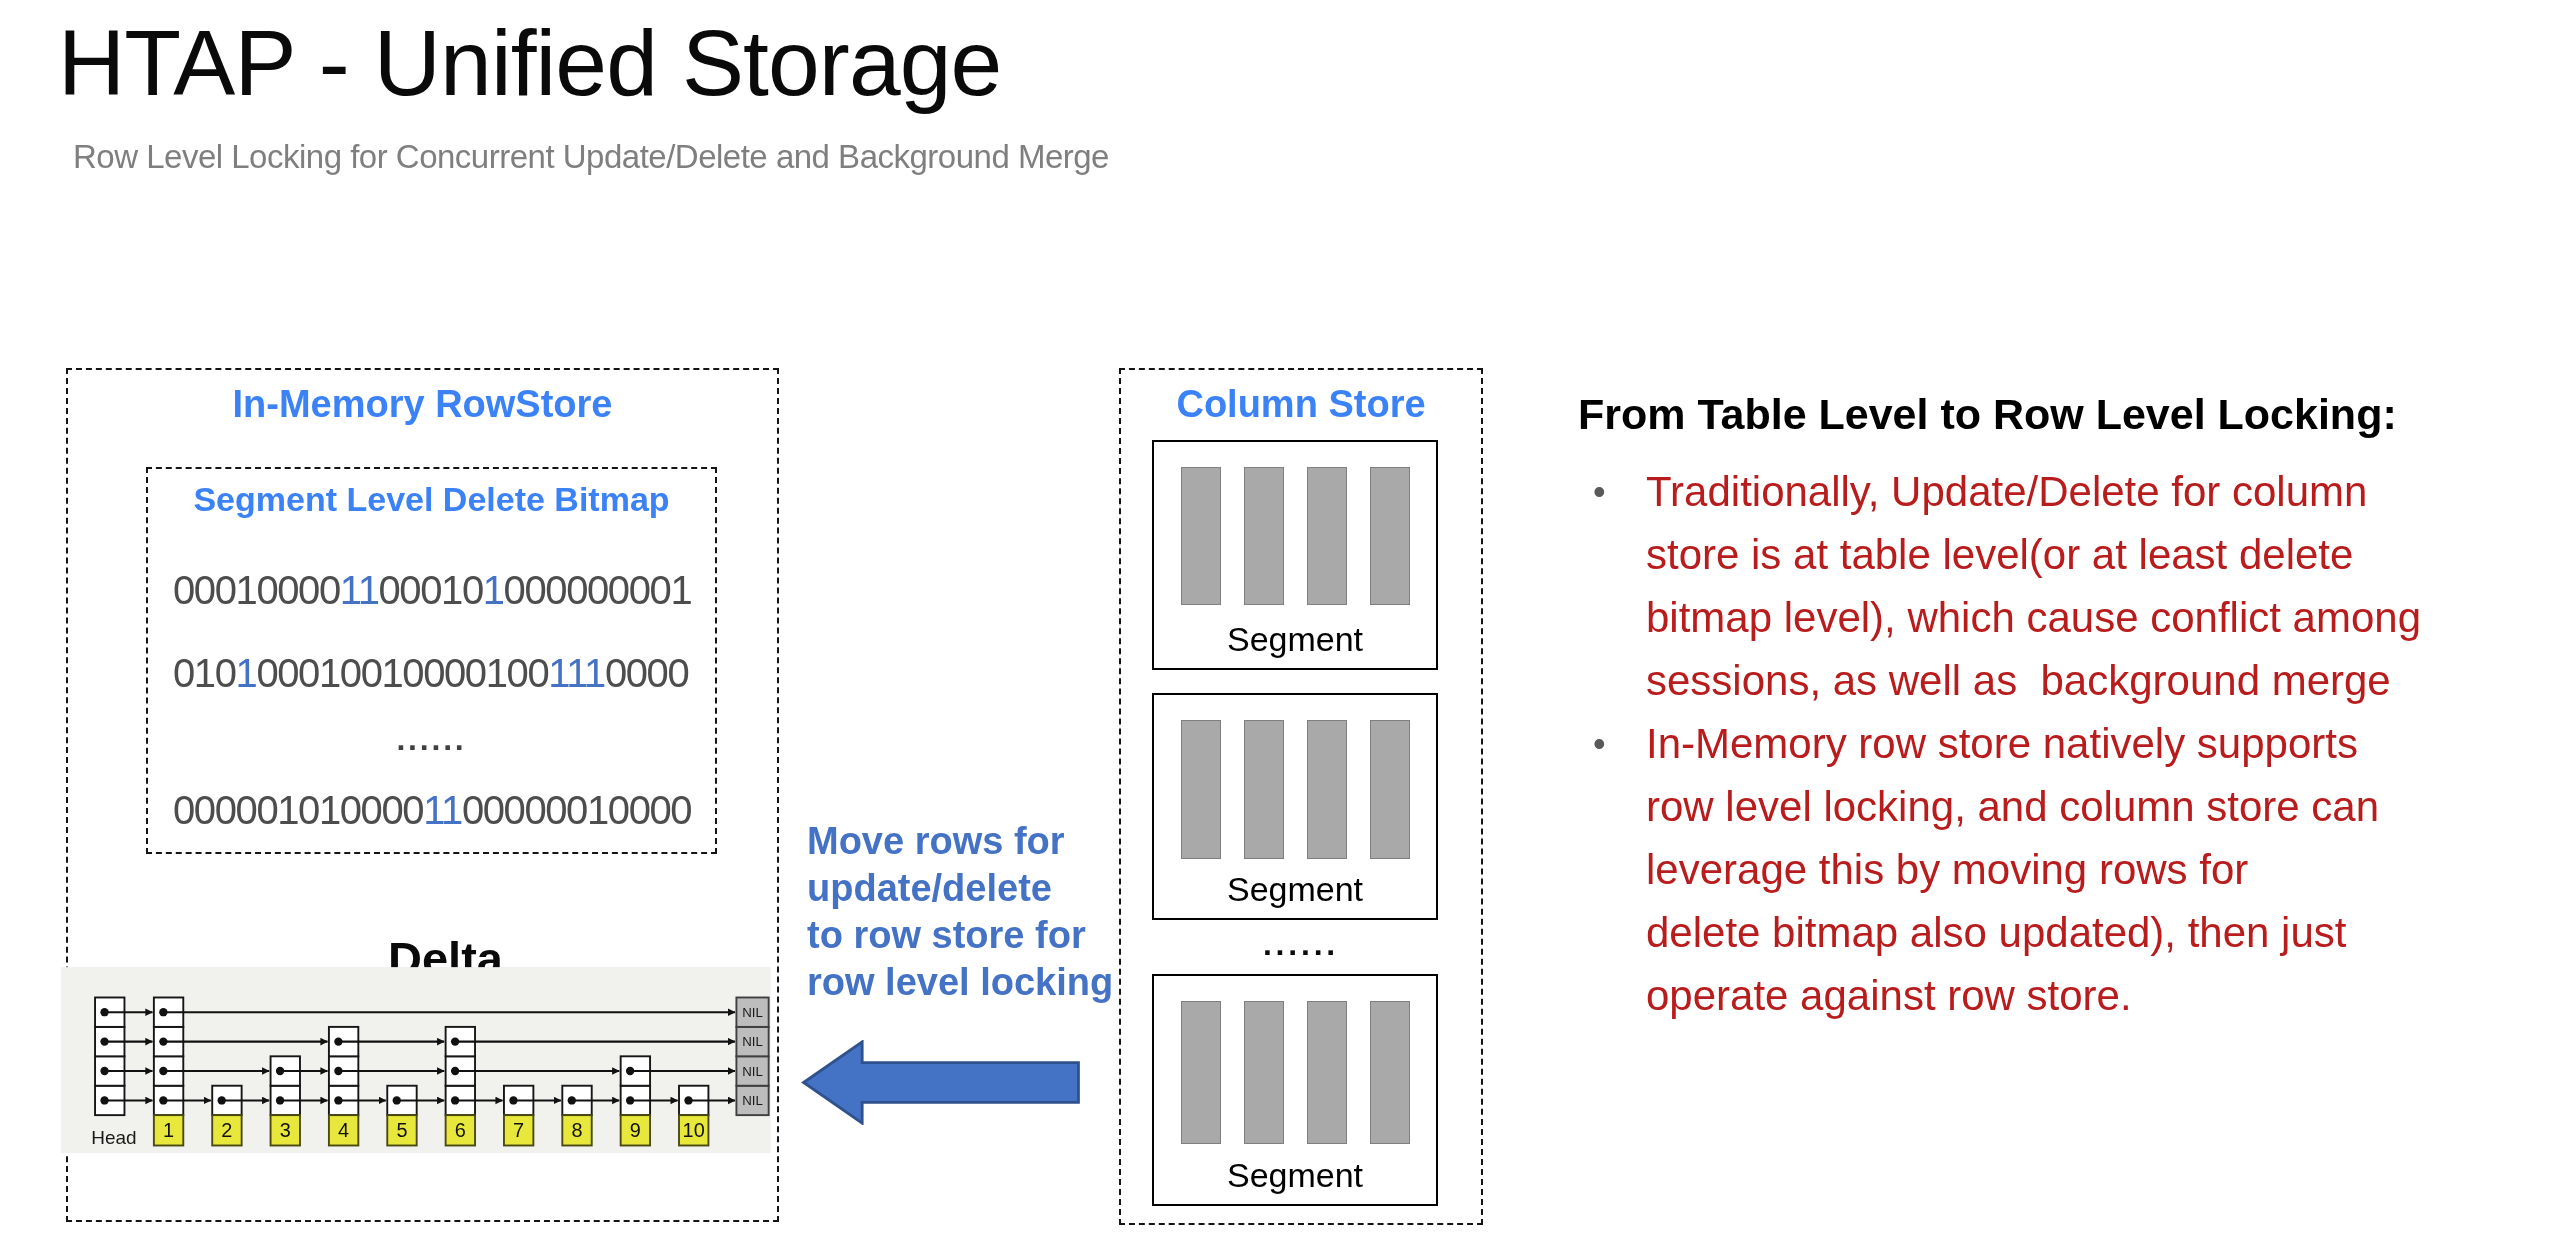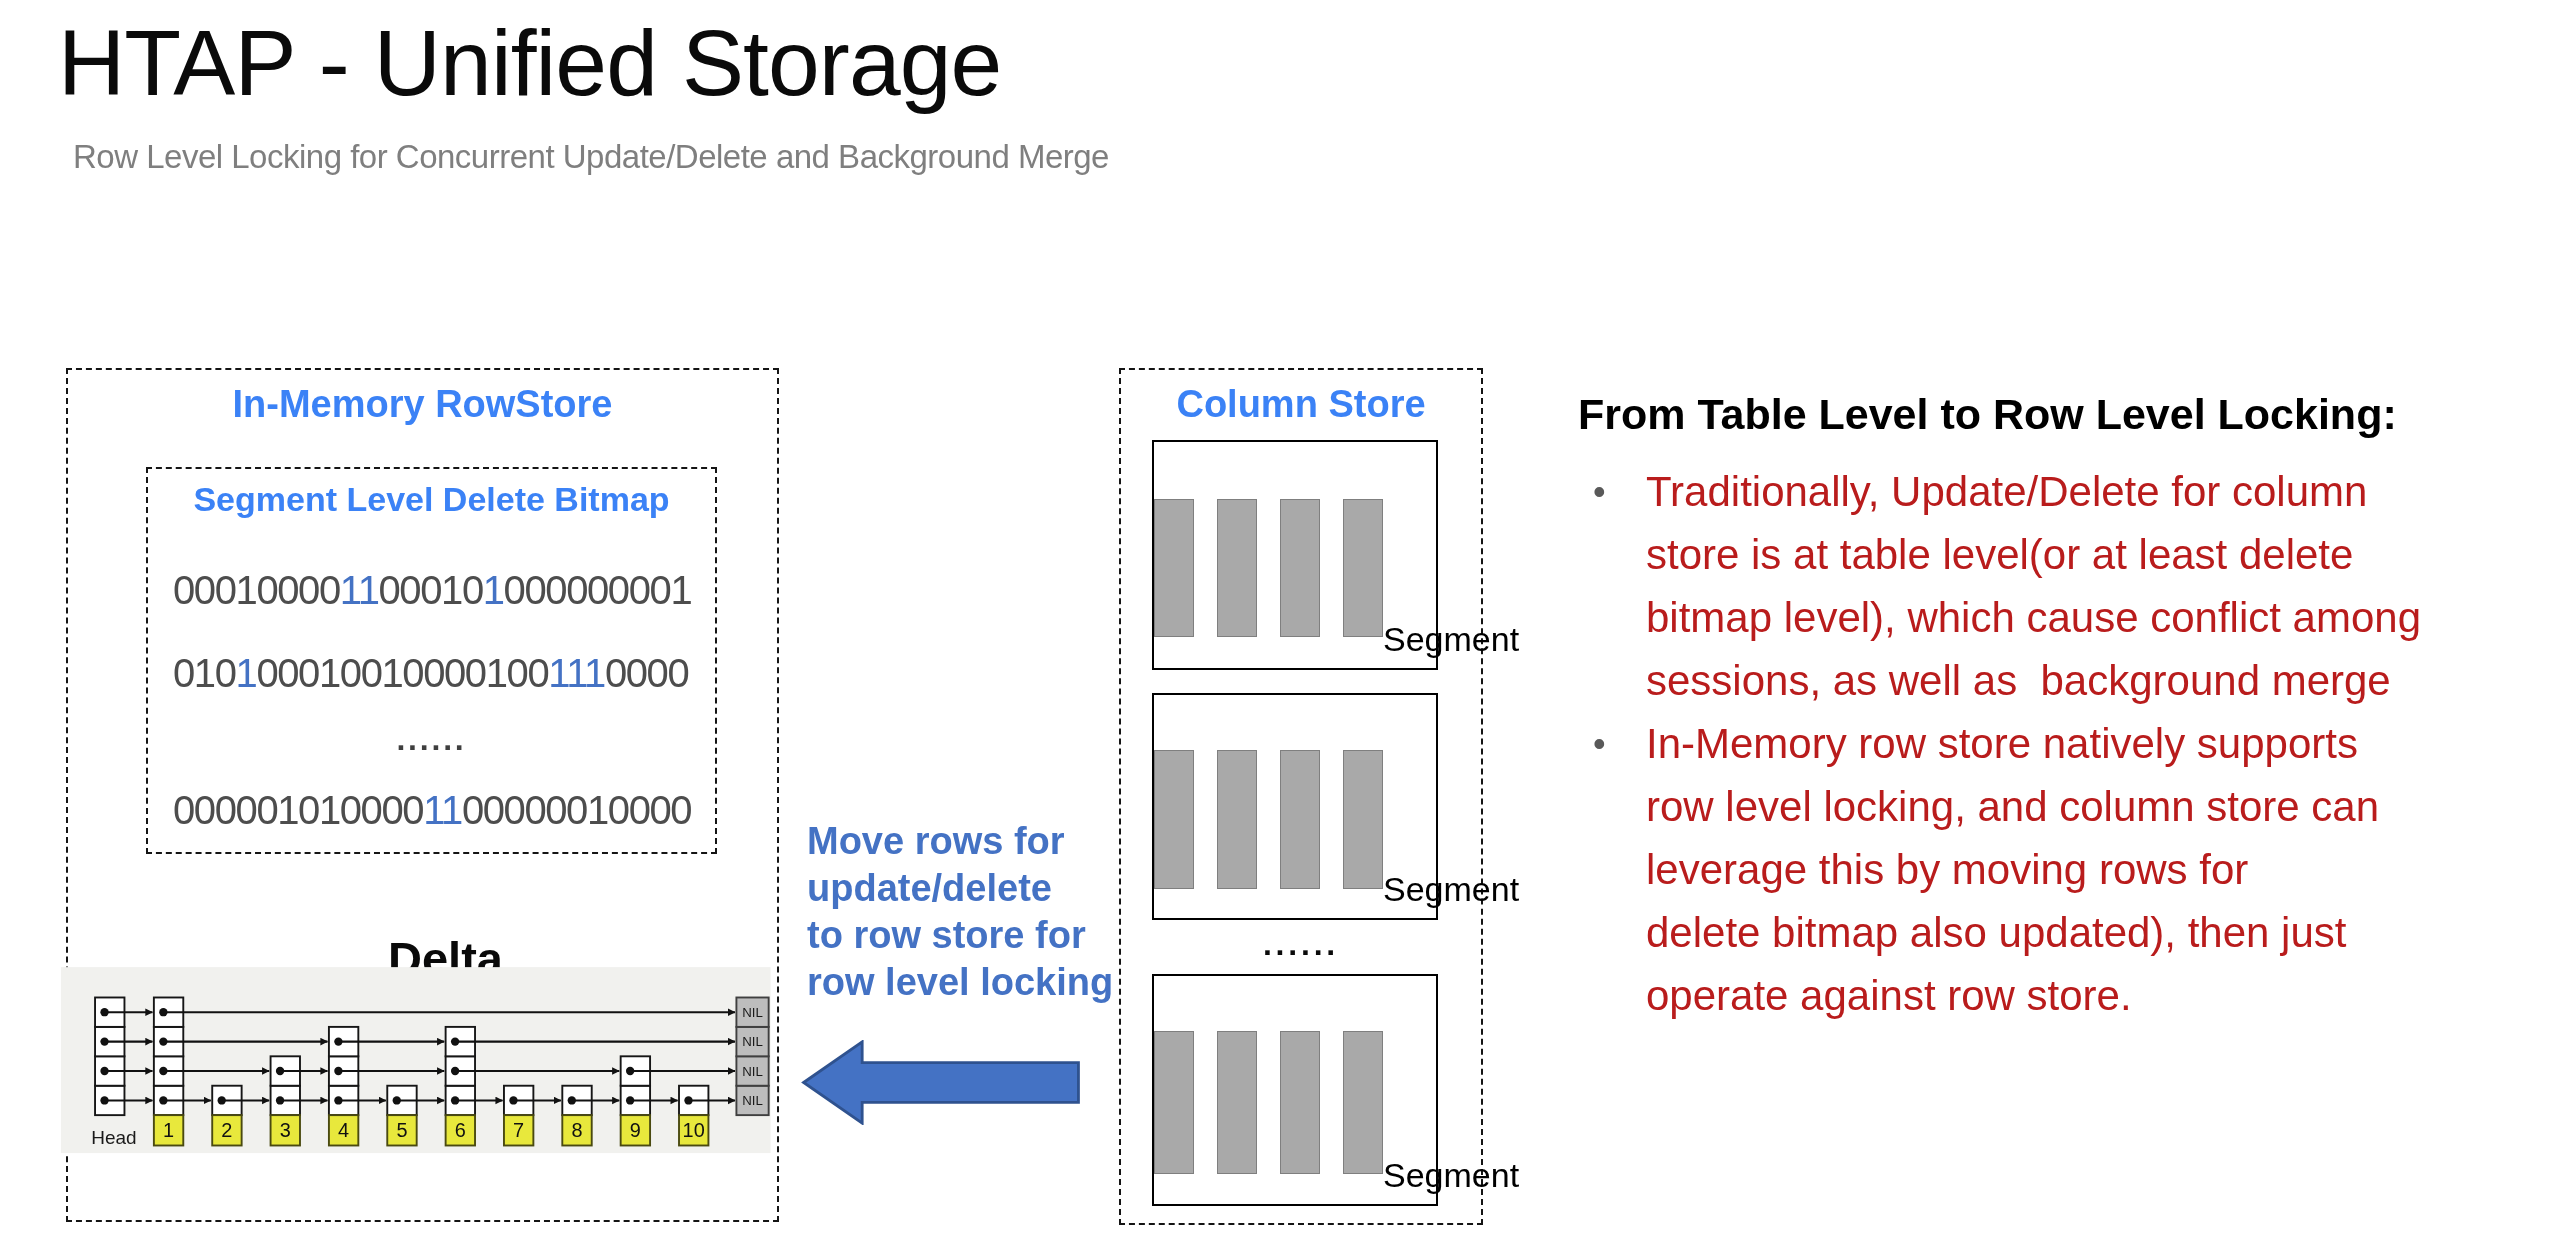--- a/index.html
+++ b/index.html
@@ -60,21 +60,21 @@
     position: absolute; left: 807px; top: 818px; width: 275px;
     font-size: 38px; font-weight: 600; color: #4472c4; line-height: 47px;
   }
   #move-note .note-line { white-space: pre; }
   #move-arrow { position: absolute; left: 801px; top: 1040px; width: 281px; height: 85px; }
 
   
   .segment-box {
     position: absolute; left: 31px; width: 286px;
     border: 2.8px solid #000; background: #fff;
-    display: flex; flex-direction: row; align-items: center; justify-content: space-between;
+    display: flex; flex-direction: column; align-items: center; justify-content: space-between;
   }
   #segment-1 { top: 70px;  height: 230px; }
   #segment-2 { top: 323px; height: 227px; }
   #segment-3 { top: 604px; height: 232px; }
   .bars { display: flex; gap: 23px; margin-top: 25px; }
   .column-bar { width: 40px; background: #a9a9a9; border: 1.9px solid #7f7f7f; }
   #segment-1 .column-bar { height: 138px; }
   #segment-2 .column-bar { height: 139px; }
   #segment-3 .column-bar { height: 143px; }
   .segment-label {

